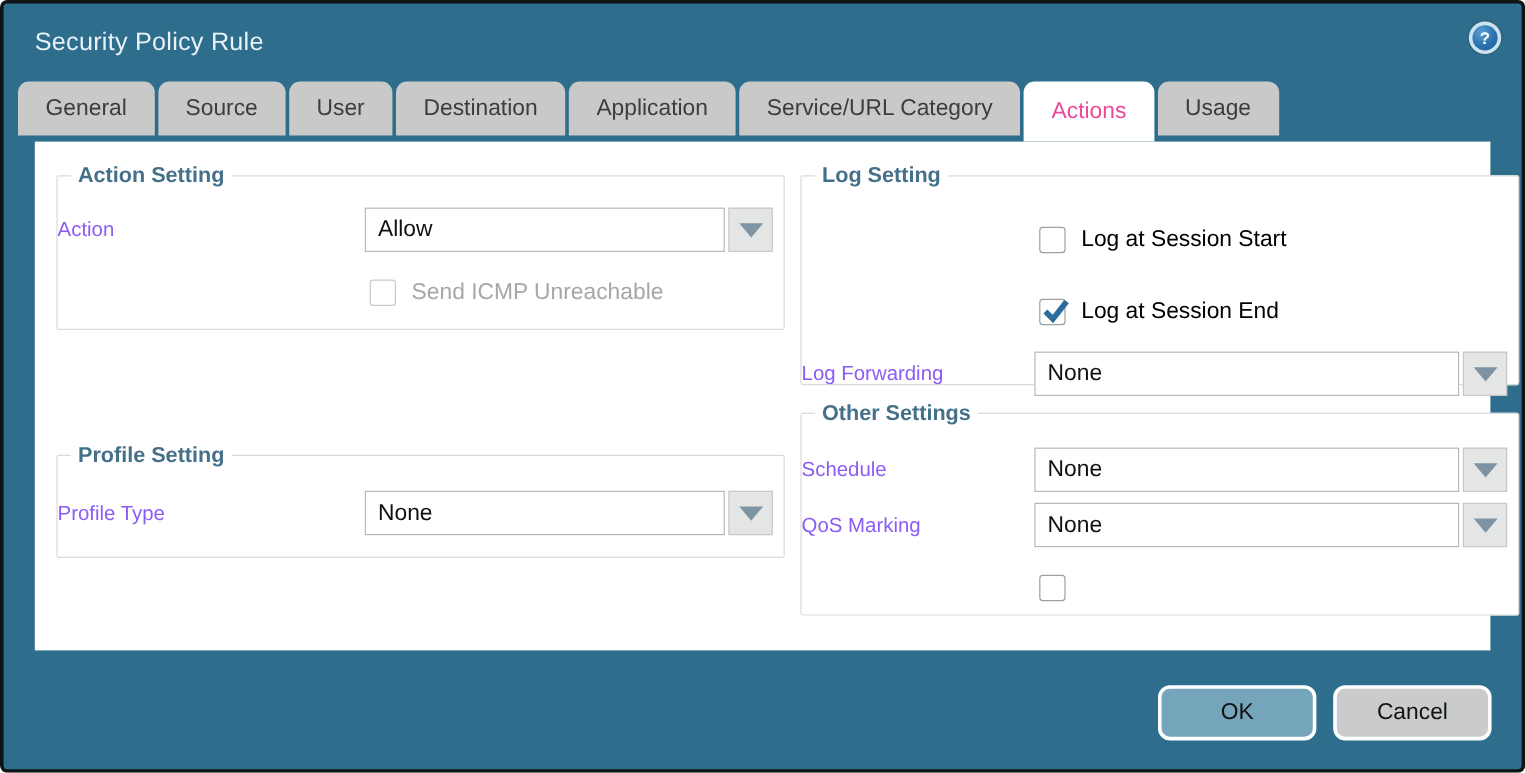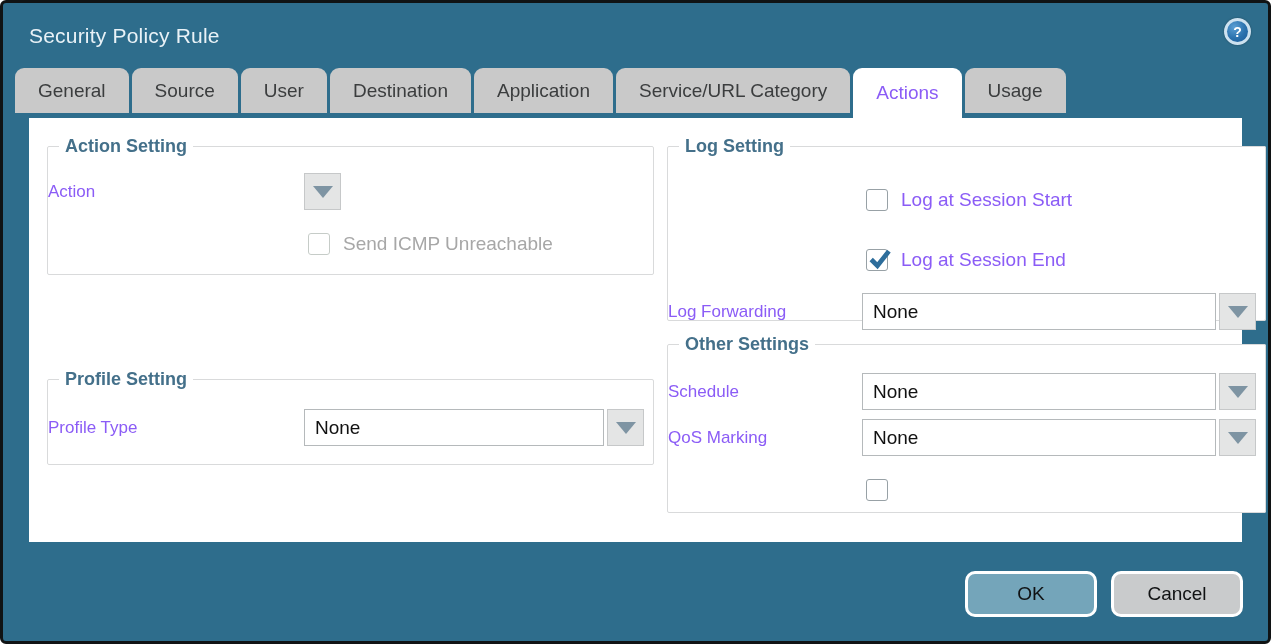--- a/index.html
+++ b/index.html
@@ -19,21 +19,21 @@
     width:21px; height:21px; border-radius:50%; color:#fff; font-size:14px; font-weight:bold;
     background:radial-gradient(circle at 35% 30%, #5b9fd4 0%, #2a71ad 55%, #1b5c99 100%);
     display:flex; align-items:center; justify-content:center;
   }
   
   .tabbar { display:flex; gap:3px; padding-left:12px; height:50px; align-items:flex-start; }
   .tab {
     height:45px; background:#c9c9c9; border-radius:9px 9px 0 0; padding:0 23px;
     display:flex; align-items:center; font-size:19px; color:#3b3d3e; cursor:pointer; white-space:nowrap;
   }
-  .tab.active { height:50px; background:#ffffff; color:#8b5cf6; }
+  .tab.active { height:50px; background:#ffffff; color:#ec4899; }
   
   .content { position:relative; margin:0 26px; height:424px; background:#ffffff; }
   fieldset { position:absolute; margin:0; padding:0; border:1px solid #d9dadb; border-radius:2px; background:#fff; }
   legend { margin-left:11px; padding:0 6px; font-size:18px; font-weight:bold; color:#44708a; }
   .fs-action  { left:18px;  top:18px;  width:605px; height:137px; }
   .fs-profile { left:18px;  top:251px; width:605px; height:94px;  }
   .fs-log     { left:638px; top:18px;  width:597px; height:183px; }
   .fs-other   { left:638px; top:216px; width:597px; height:177px; }
   .row { display:flex; align-items:center; }
   .lbl { font-size:17px; color:#8b5cf6; padding-right:11px; box-sizing:border-box; flex:none; }
@@ -52,21 +52,21 @@
   }
   .tri { width:0; height:0; border-left:10px solid transparent; border-right:10px solid transparent; border-top:12px solid #7e94a3; }
   
   .checkline { display:flex; align-items:center; gap:13px; padding-left:4px; }
   .checkbox {
     width:22px; height:22px; background:#fff; border:1px solid #98a1a6; border-radius:3px;
     position:relative; cursor:pointer; flex:none; box-sizing:border-box;
   }
   .checkbox svg { display:none; position:absolute; left:0; top:-4px; width:25px; height:27px; }
   .checkbox.checked svg { display:block; }
-  .cb-label { font-size:19px; color:#8b5cf6; }
+  .cb-label { font-size:19px; color:#000000; }
   .checkline.disabled .checkbox { border-color:#c6ccc8; cursor:default; }
   .checkline.disabled .cb-label { color:#a7a7a7; }
   
   .fs-action  .r1 { margin-top:16px; }  .fs-action  .r2 { margin-top:15px; }
   .fs-log     .r1 { margin-top:24px; }  .fs-log     .r2 { margin-top:23px; } .fs-log .r3 { margin-top:15px; }
   .fs-profile .r1 { margin-top:19px; }
   .fs-other   .r1 { margin-top:18px; }  .fs-other   .r2 { margin-top:9px; }  .fs-other .r3 { margin-top:15px; }
   
   .footer {
     position:absolute; left:0; right:0; bottom:0; height:96px; box-sizing:border-box;
@@ -102,20 +102,21 @@
     <div class="tab">Usage</div>
   </div>
 
   <div class="content">
 
     <fieldset class="fs-action fs-left">
       <legend>Action Setting</legend>
       <div class="row r1">
         <span class="lbl">Action</span>
         <div class="combo">
+          <div class="combo-field">Allow</div>
           <div class="combo-btn">
             <i class="tri"></i>
           </div>
         </div>
       </div>
       <div class="row r2">
         <span class="lbl"></span>
         <div class="combo checkline disabled">
           <span class="checkbox">
             

